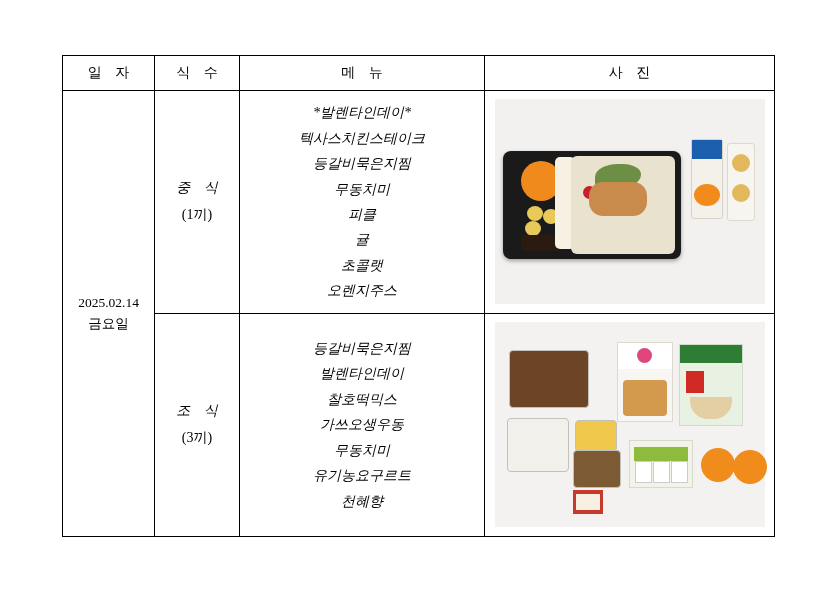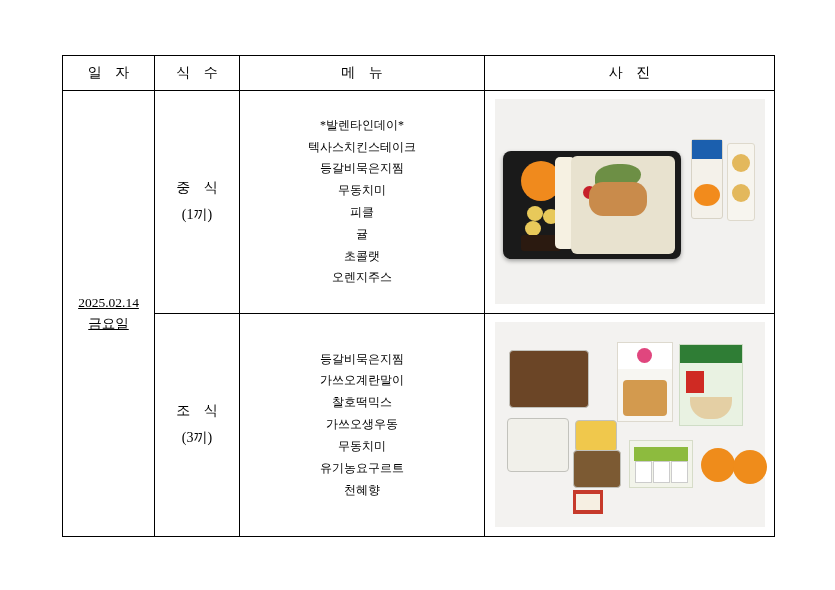--- a/index.html
+++ b/index.html
@@ -43,38 +43,39 @@
     text-indent: 5px;
   }
   .col-date   { width: 92px; }
   .col-count  { width: 85px; }
   .col-menu   { width: 245px; }
   .col-photo  { width: 290px; }
 
   .date-cell {
     font-size: 13.5px;
     line-height: 1.55;
-    text-decoration: underline;
   }
   .count-cell {
     font-size: 14px;
     line-height: 1.9;
   }
   .count-cell .label {
     letter-spacing: 5px;
     text-indent: 5px;
     display: block;
+    font-style: italic;
   }
   .count-cell .sub {
     display: block;
   }
   .menu-cell {
-    font-size: 12px;
+    font-size: 14px;
     line-height: 1.82;
     padding: 10px 4px;
+    font-style: italic;
   }
   .photo-cell {
     padding: 0;
     height: 222px;
   }
   .photo-wrap {
     position: relative;
     width: 100%;
     height: 100%;
     overflow: hidden;
@@ -391,21 +392,21 @@
         </td>
       </tr>
 
       <tr>
         <td class="count-cell">
           <span class="label">조 식</span>
           <span class="sub">(3끼)</span>
         </td>
         <td class="menu-cell">
           <div>등갈비묵은지찜</div>
-          <div>가쓰오계란말이</div>
+          <div>발렌타인데이</div>
           <div>찰호떡믹스</div>
           <div>가쓰오생우동</div>
           <div>무동치미</div>
           <div>유기농요구르트</div>
           <div>천혜향</div>
         </td>
         <td class="photo-cell">
           <div class="photo-wrap">
             <div class="ph2">
               <div class="box meat"></div>

